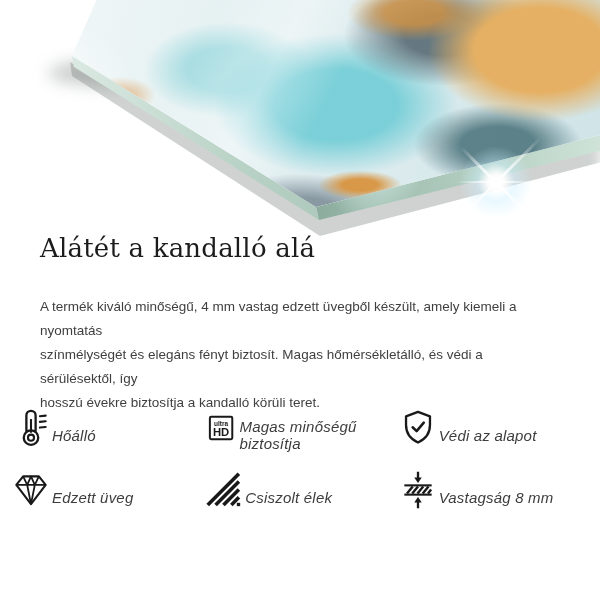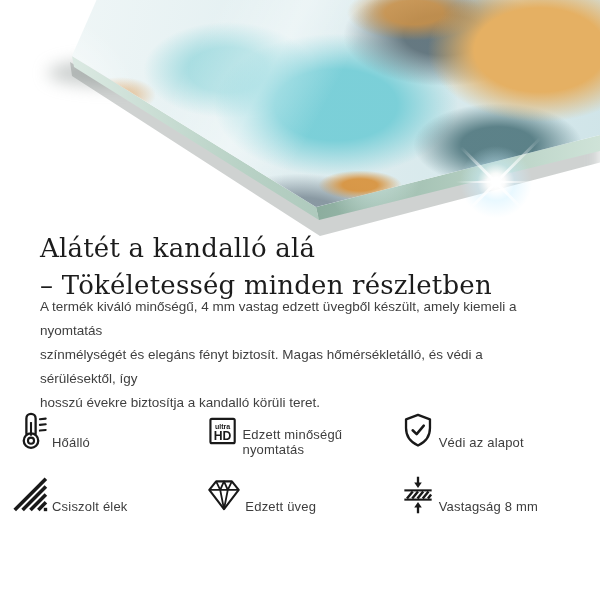--- a/index.html
+++ b/index.html
@@ -63,21 +63,21 @@
     font-size:26px;line-height:37px;color:#1c1c1c;font-weight:400;letter-spacing:.2px;}
   .headline span{display:block;}
   .description{position:absolute;left:40px;top:295px;width:512px;
     font-size:13.5px;line-height:24px;color:#3f3f3f;white-space:pre-line;}
 
   
   .features{position:absolute;left:10px;top:404px;width:580px;
     display:grid;grid-template-columns:repeat(3,1fr);row-gap:17px;}
   .feature{display:flex;flex-direction:row;align-items:center;}
   .feature svg{width:42px;height:42px;color:#191919;}
-  .feature .flabel{margin-top:23px;font-size:13px;color:#3d3d3d;letter-spacing:.2px;}
+  .feature .flabel{margin-top:14px;font-size:15px;color:#3d3d3d;letter-spacing:.2px;font-style:italic;}
   .ultra-txt{font-family:"Liberation Sans",sans-serif;font-weight:700;}
 </style>
 </head>
 <body>
 
 <div class="page">
 
   <div class="hero" role="img" aria-label="Edzett üveg kandalló alátét absztrakt márvány mintával, megdöntve fotózva">
     <div class="tip-shadow"></div>
     <div class="glass-shadow"></div>
@@ -86,21 +86,20 @@
     <div class="glass-surface"></div>
     <div class="sparkle">
       <div class="beam b45"></div>
       <div class="beam bm45"></div>
       <div class="beam b0"></div>
     </div>
   </div>
 
   <h1 class="headline" style="margin:0;">
     <span>Alátét a kandalló alá</span>
-    <span>– Tökéletesség minden részletben</span>
   </h1>
 
   <p class="description" style="margin:0;">A termék kiváló minőségű, 4 mm vastag edzett üvegből készült, amely kiemeli a nyomtatás
 színmélységét és elegáns fényt biztosít. Magas hőmérsékletálló, és védi a sérülésektől, így
 hosszú évekre biztosítja a kandalló körüli teret.</p>
 
   <div class="features">
 
     <div class="feature">
       <svg viewBox="0 0 40 40" fill="none" stroke="currentColor">
@@ -114,48 +113,48 @@
       </svg>
       <div class="flabel">Hőálló</div>
     </div>
 
     <div class="feature">
       <svg viewBox="0 0 40 40" fill="none" stroke="currentColor">
         <rect x="7.6" y="7.6" width="24.8" height="24.8" rx="1.5" stroke-width="2.2"></rect>
         <text class="ultra-txt" x="20" y="17.6" font-size="7.2" text-anchor="middle" fill="currentColor" stroke="none">ultra</text>
         <text class="ultra-txt" x="20" y="29" font-size="12.5" text-anchor="middle" fill="currentColor" stroke="none" font-weight="800">HD</text>
       </svg>
-      <div class="flabel">Edzett minőségű nyomtatás</div>
+      <div class="flabel">Magas minőségű biztosítja</div>
     </div>
 
     <div class="feature">
       <svg viewBox="0 0 40 40" fill="none" stroke="currentColor">
         <path d="M20 4.6 L31.4 8.9 V17.2 C31.4 25.4 26.5 30.9 20 33.8 C13.5 30.9 8.6 25.4 8.6 17.2 V8.9 Z" stroke-width="2.2" stroke-linejoin="round"></path>
         <path d="M14.9 19.3 L18.7 23 L25.5 14.9" stroke-width="2.4" stroke-linecap="round" stroke-linejoin="round"></path>
       </svg>
       <div class="flabel">Védi az alapot</div>
     </div>
 
     <div class="feature">
       <svg viewBox="0 0 40 40" fill="none" stroke="currentColor">
+        <path d="M12.5 7 H27.5 L34 15.2 L20 33.5 L6 15.2 Z" stroke-width="2" stroke-linejoin="round"></path>
+        <path d="M6 15.2 H34 M12.5 7 L16.4 15.2 L20 7 L23.6 15.2 L27.5 7 M16.4 15.2 L20 33.5 M23.6 15.2 L20 33.5" stroke-width="1.7" stroke-linejoin="round"></path>
+      </svg>
+      <div class="flabel">Edzett üveg</div>
+    </div>
+
+    <div class="feature">
+      <svg viewBox="0 0 40 40" fill="none" stroke="currentColor">
         <line x1="4.5" y1="34.2" x2="34.2" y2="4.5" stroke-width="3.4"></line>
         <line x1="12" y1="34.2" x2="34.2" y2="12" stroke-width="3.4"></line>
         <line x1="19.5" y1="34.2" x2="34.2" y2="19.5" stroke-width="3.4"></line>
         <line x1="27" y1="34.2" x2="34.2" y2="27" stroke-width="3.4"></line>
         <rect x="32.2" y="32.2" width="3.2" height="3.2" fill="currentColor" stroke="none"></rect>
       </svg>
       <div class="flabel">Csiszolt élek</div>
-    </div>
-
-    <div class="feature">
-      <svg viewBox="0 0 40 40" fill="none" stroke="currentColor">
-        <path d="M12.5 7 H27.5 L34 15.2 L20 33.5 L6 15.2 Z" stroke-width="2" stroke-linejoin="round"></path>
-        <path d="M6 15.2 H34 M12.5 7 L16.4 15.2 L20 7 L23.6 15.2 L27.5 7 M16.4 15.2 L20 33.5 M23.6 15.2 L20 33.5" stroke-width="1.7" stroke-linejoin="round"></path>
-      </svg>
-      <div class="flabel">Edzett üveg</div>
     </div>
 
     <div class="feature">
       <svg viewBox="0 0 40 40" fill="none" stroke="currentColor">
         <line x1="20" y1="2.6" x2="20" y2="8.6" stroke-width="2.2"></line>
         <polygon points="16.4,8.2 23.6,8.2 20,13.4" fill="currentColor" stroke="none"></polygon>
         <line x1="7" y1="15.6" x2="33" y2="15.6" stroke-width="2"></line>
         <line x1="7" y1="24.4" x2="33" y2="24.4" stroke-width="2"></line>
         <path d="M9.5 23.4 L15 16.6 M14.5 23.4 L20 16.6 M19.5 23.4 L25 16.6 M24.5 23.4 L30 16.6 M29.5 23.4 L32.5 19.6" stroke-width="2.3"></path>
         <line x1="20" y1="37.4" x2="20" y2="31.4" stroke-width="2.2"></line>

